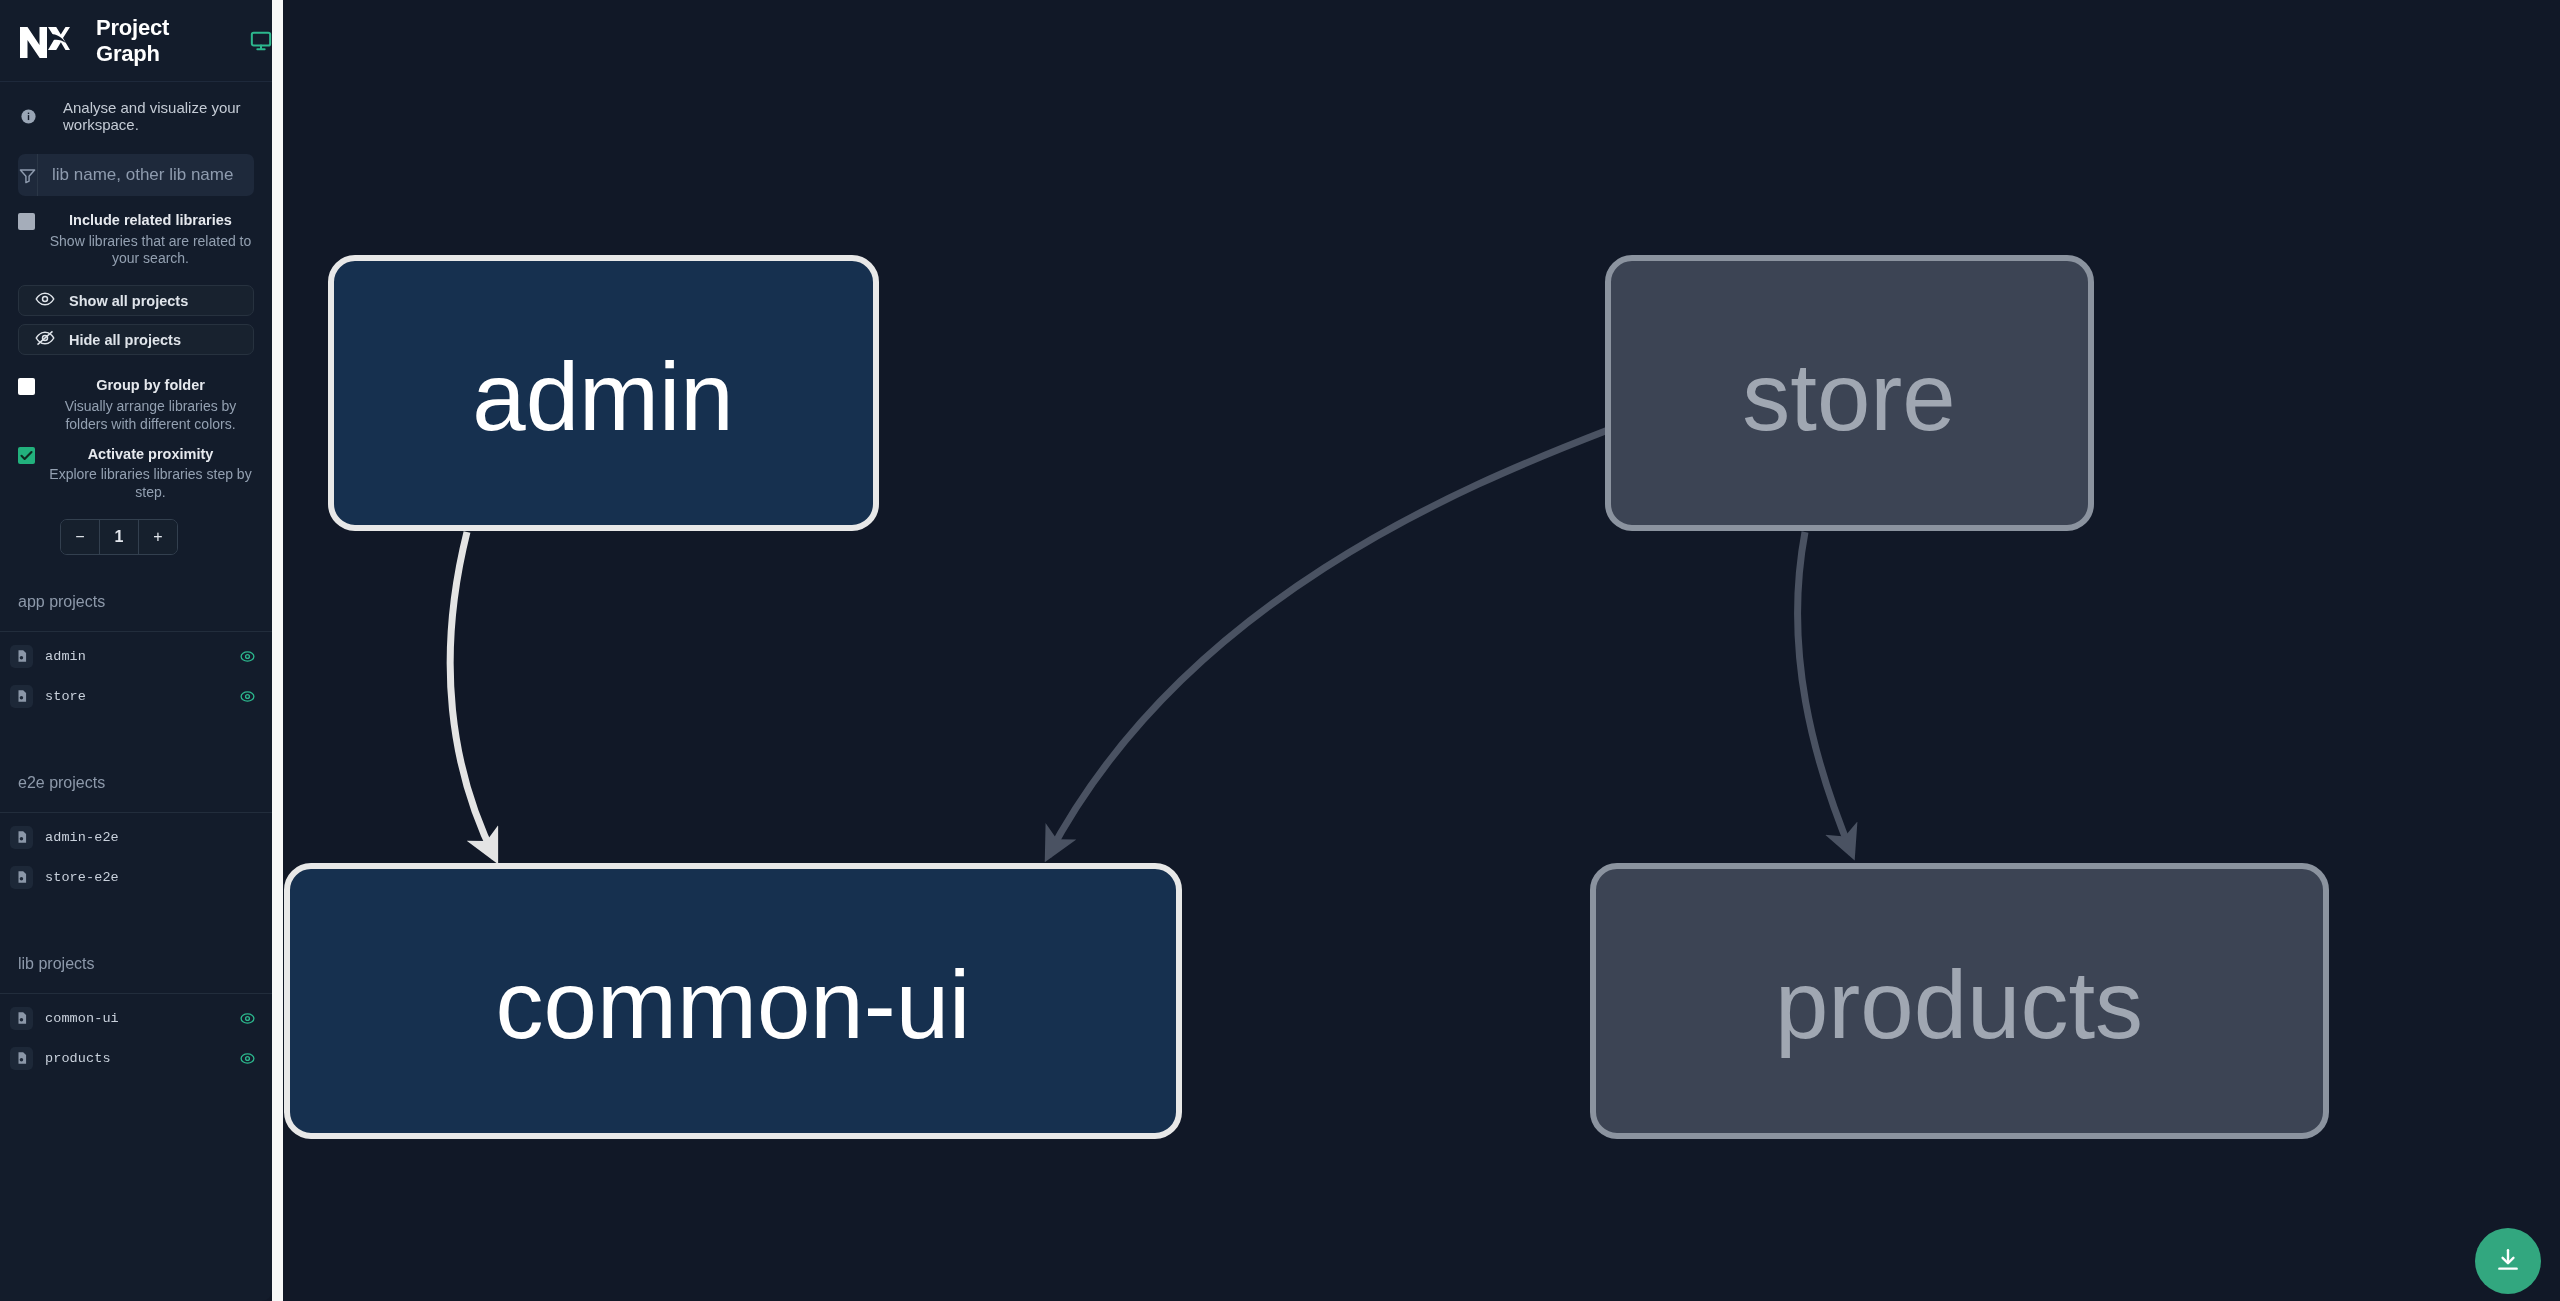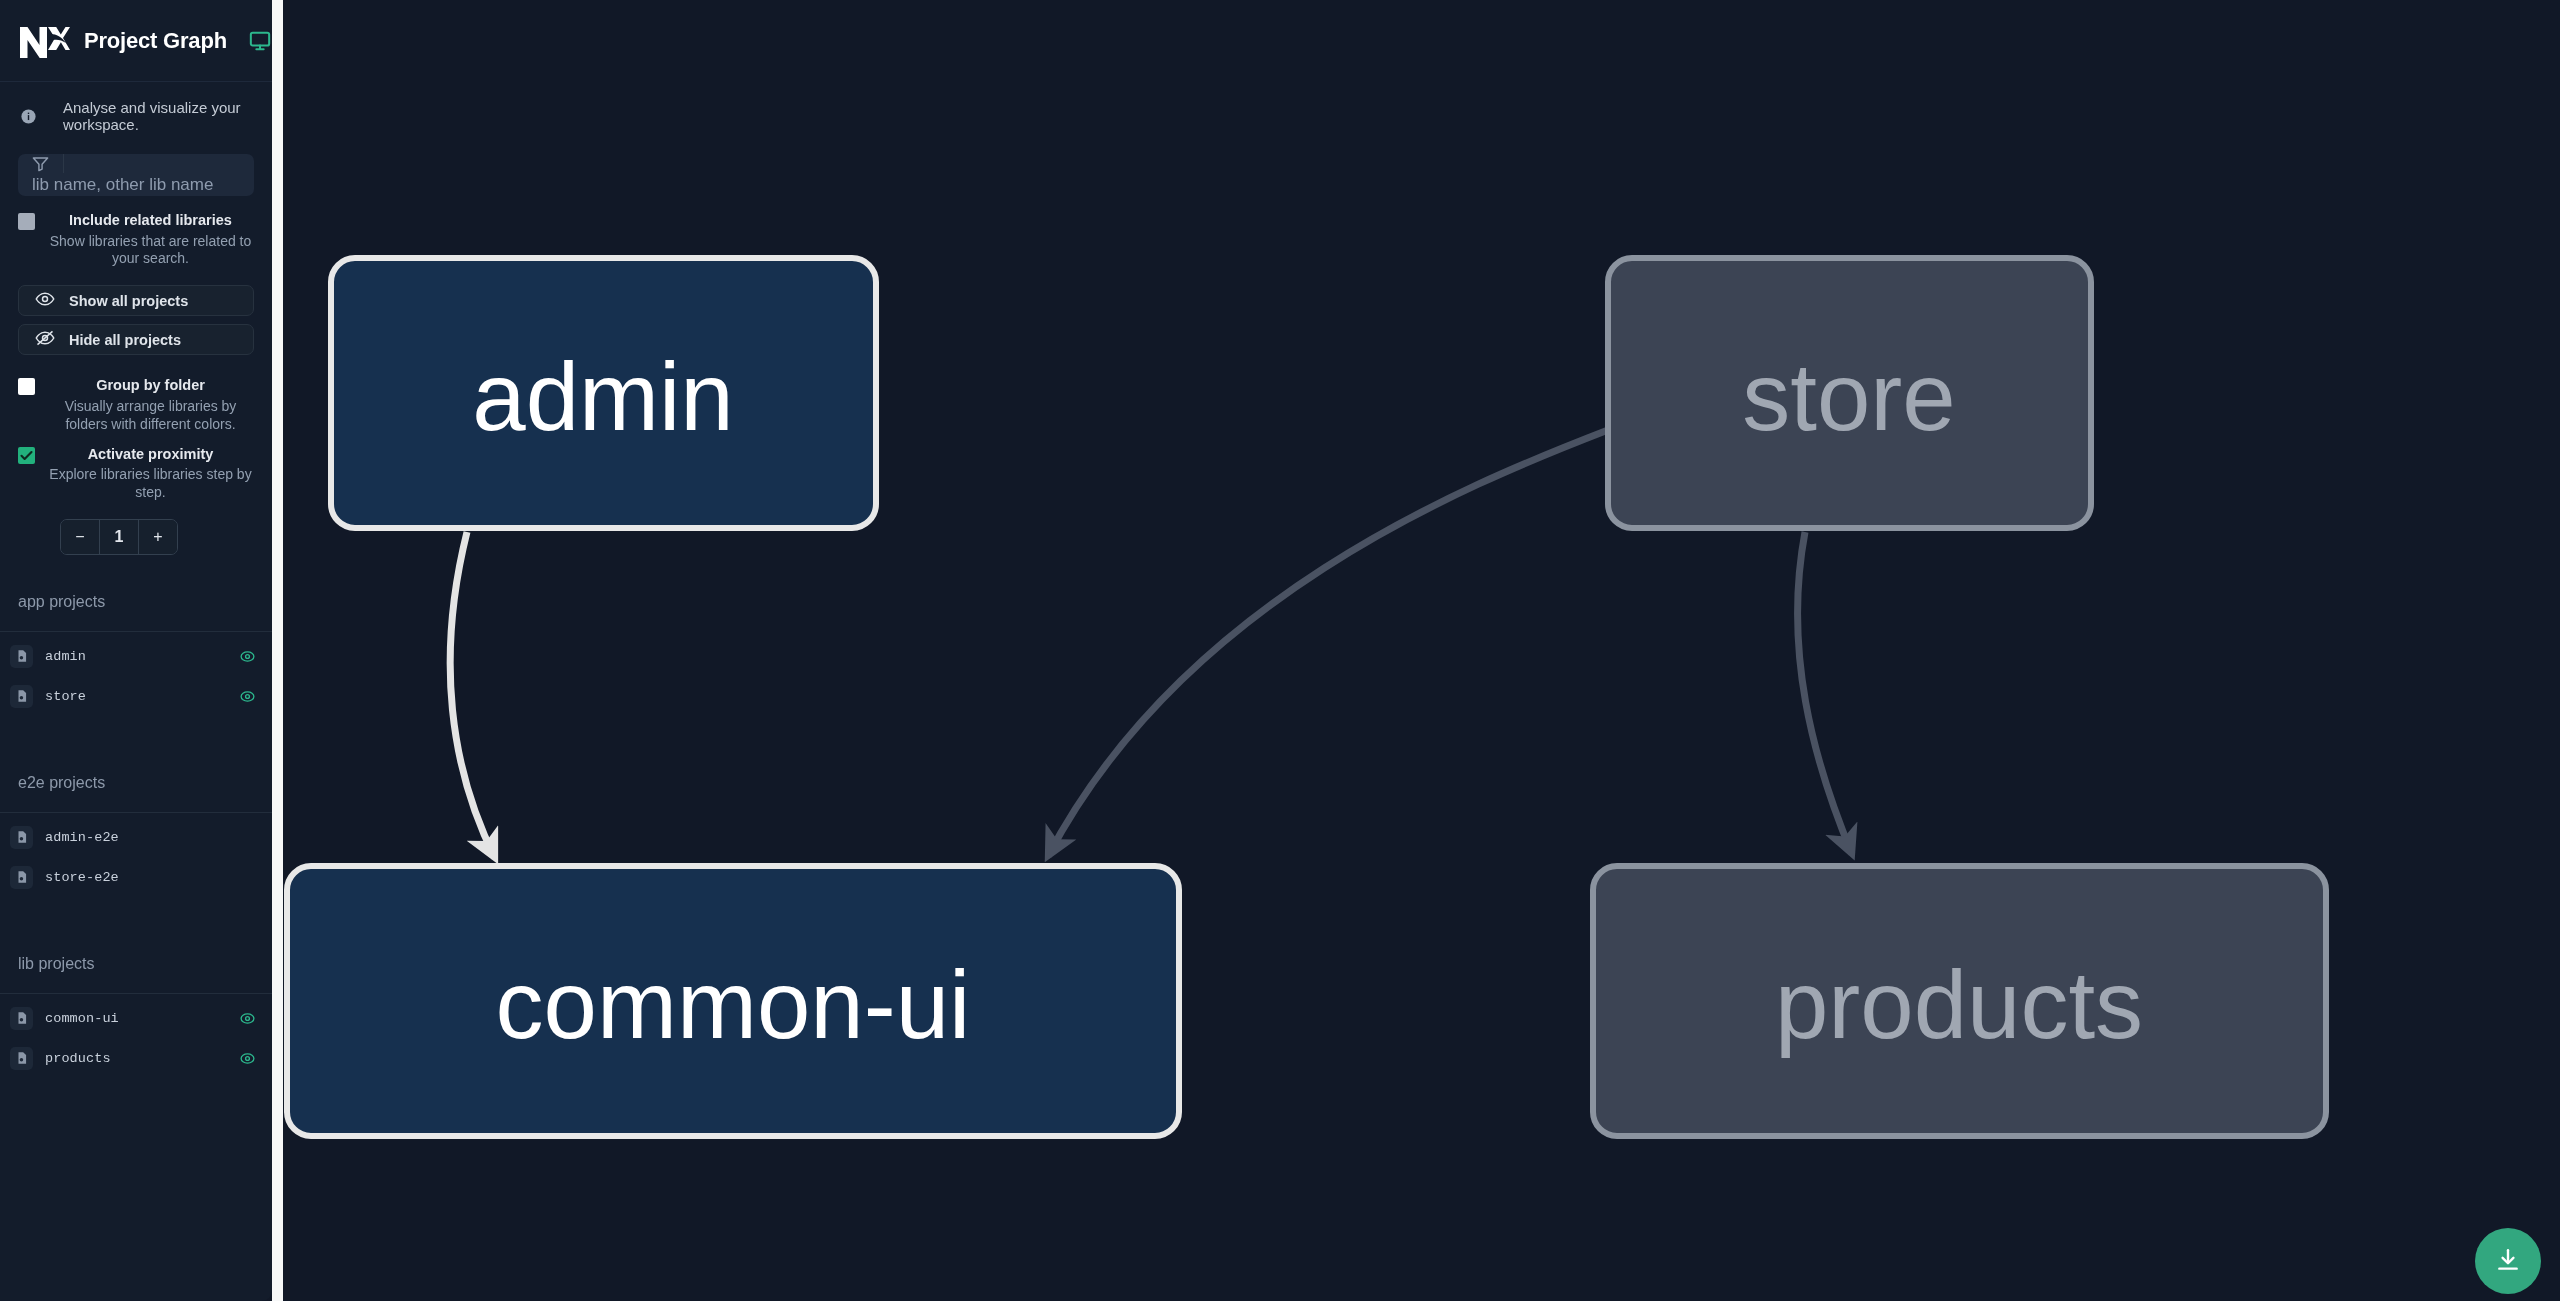--- a/index.html
+++ b/index.html
@@ -43,21 +43,21 @@
     align-items: center;
     padding-left: 18px;
     gap: 0px;
     border-bottom: 1px solid #1e293b;
   }
   .nx-logo { width: 52px; height: 42px; flex: none; }
   .sb-title {
     font-size: 22px;
     font-weight: bold;
     color: #ffffff;
-    margin-left: 14px;
+    margin-left: 26px;
     letter-spacing: -0.2px;
   }
   .monitor-icon { margin-left: 22px; width: 22px; height: 22px; flex:none; }
 
   .sb-tagline {
     display: flex;
     align-items: center;
     gap: 26px;
     padding: 17px 18px 14px 20px;
     font-size: 15px;
@@ -68,21 +68,20 @@
   .sb-body { padding: 0 18px; }
 
   .search-box {
     display: flex;
     align-items: stretch;
     height: 42px;
     margin-top: 7px;
     background: #1e293b;
     border-radius: 7px;
     overflow: hidden;
-    flex-direction: column;
   }
   .search-icon-wrap {
     width: 46px;
     display: flex; align-items: center; justify-content: center;
     border-right: 1px solid #2b3747;
   }
   .filter-icon { width: 19px; height: 19px; }
   .search-input {
     flex: 1;
     background: transparent;

